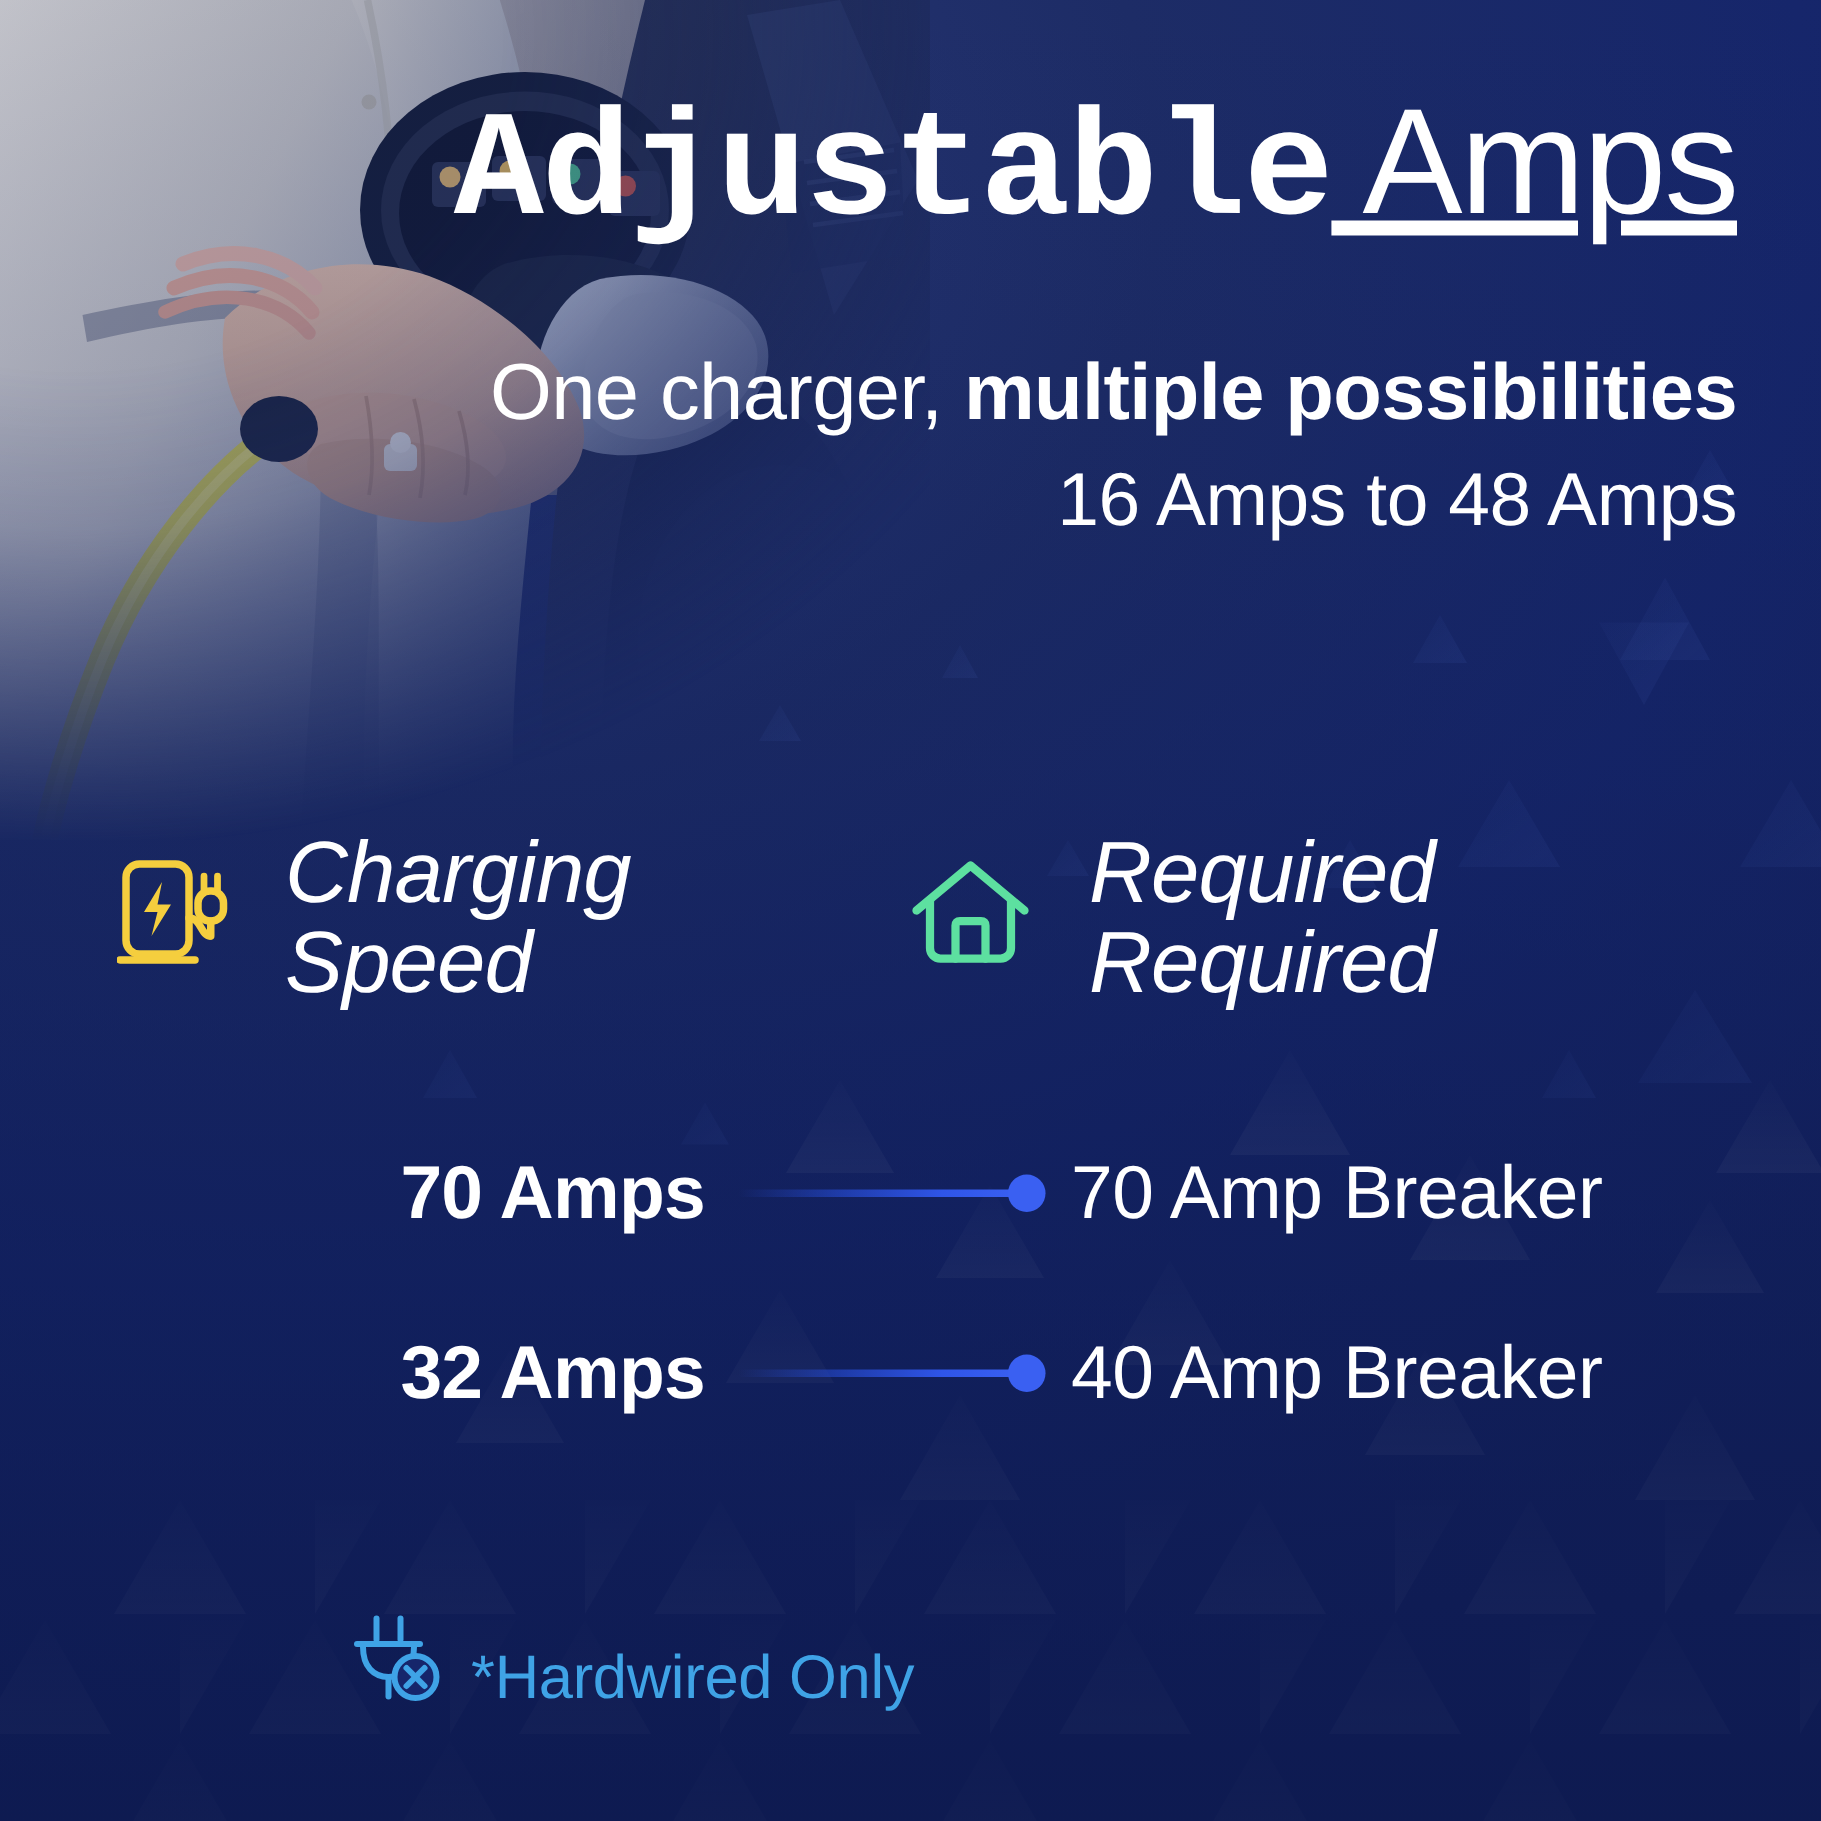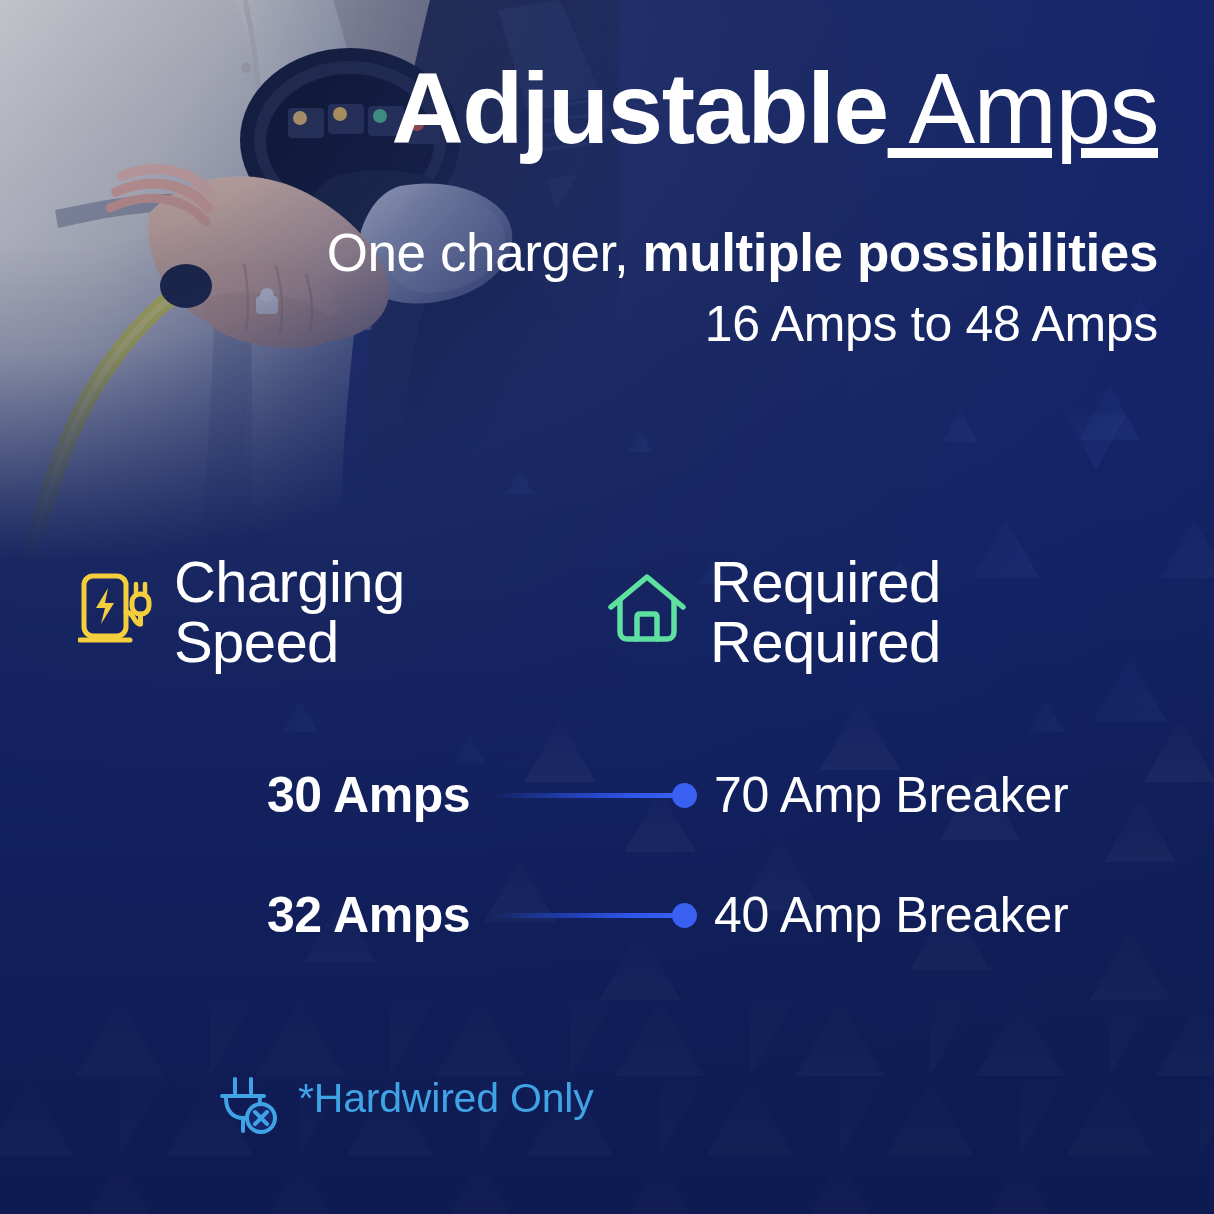--- a/index.html
+++ b/index.html
@@ -68,21 +68,21 @@
     color: #ffffff;
     z-index: 6;
   }
   .h-title {
     font-size: 100px;
     line-height: 1.0;
     letter-spacing: -1.5px;
     white-space: nowrap;
     margin: 0;
   }
-  .h-title .bold { font-weight: 700; }
+  .h-title .bold { font-weight: 700; font-family: Liberation Mono, monospace; }
   .h-title .light { font-weight: 300; text-decoration: underline; }
 
   .h-sub {
     margin-top: 66px;
     font-size: 53px;
     line-height: 1.08;
     letter-spacing: -0.4px;
     font-weight: 300;
     white-space: nowrap;
   }
@@ -102,21 +102,22 @@
     top: 552px;
     left: 0;
     width: 1214px;
     height: 160px;
     z-index: 6;
   }
   .col-head {
     position: absolute;
     display: flex;
     align-items: flex-start;
-    gap: 22px;
+    gap: 38px;
+    font-style: italic;
   }
   .col-head.left  { left: 78px;  }
   .col-head.right { left: 606px; }
   .col-head .ico { flex: 0 0 auto; margin-top: 18px; }
   .col-head .txt {
     color: #ffffff;
     font-size: 58px;
     line-height: 1.03;
     font-weight: 300;
     letter-spacing: -0.6px;
@@ -182,23 +183,23 @@
     font-size: 50px;
     font-weight: 300;
     letter-spacing: -0.3px;
     white-space: nowrap;
   }
 
   
   .footnote {
     position: absolute;
     top: 1075px;
-    left: 218px;
+    left: 234px;
     display: flex;
-    align-items: flex-start;
+    align-items: flex-end;
     gap: 18px;
     z-index: 6;
   }
   .footnote .fn-text {
     color: #3fa3e6;
     font-size: 41px;
     font-weight: 300;
     letter-spacing: -0.2px;
     white-space: nowrap;
   }
@@ -435,21 +436,21 @@
         <span>Required</span><br>
         <span>Required</span>
       </span>
     </div>
   </div>
 
   <div class="rows">
 
 
     <div class="row">
-      <div class="amp"><span>30 Amps</span><span class="star"></span></div>
+      <div class="amp"><span>70 Amps</span><span class="star"></span></div>
       <div class="connector">
         <span class="line"></span>
         <span class="dot"></span>
       </div>
       <div class="breaker">70 Amp Breaker</div>
     </div>
 
     <div class="row">
       <div class="amp"><span>32 Amps</span><span class="star"></span></div>
       <div class="connector">

